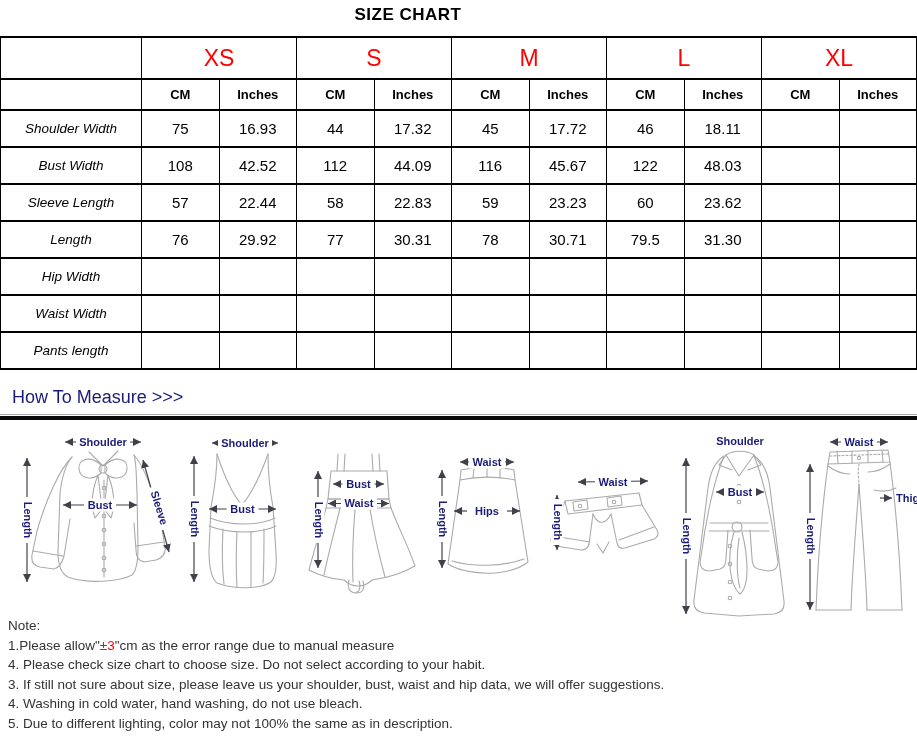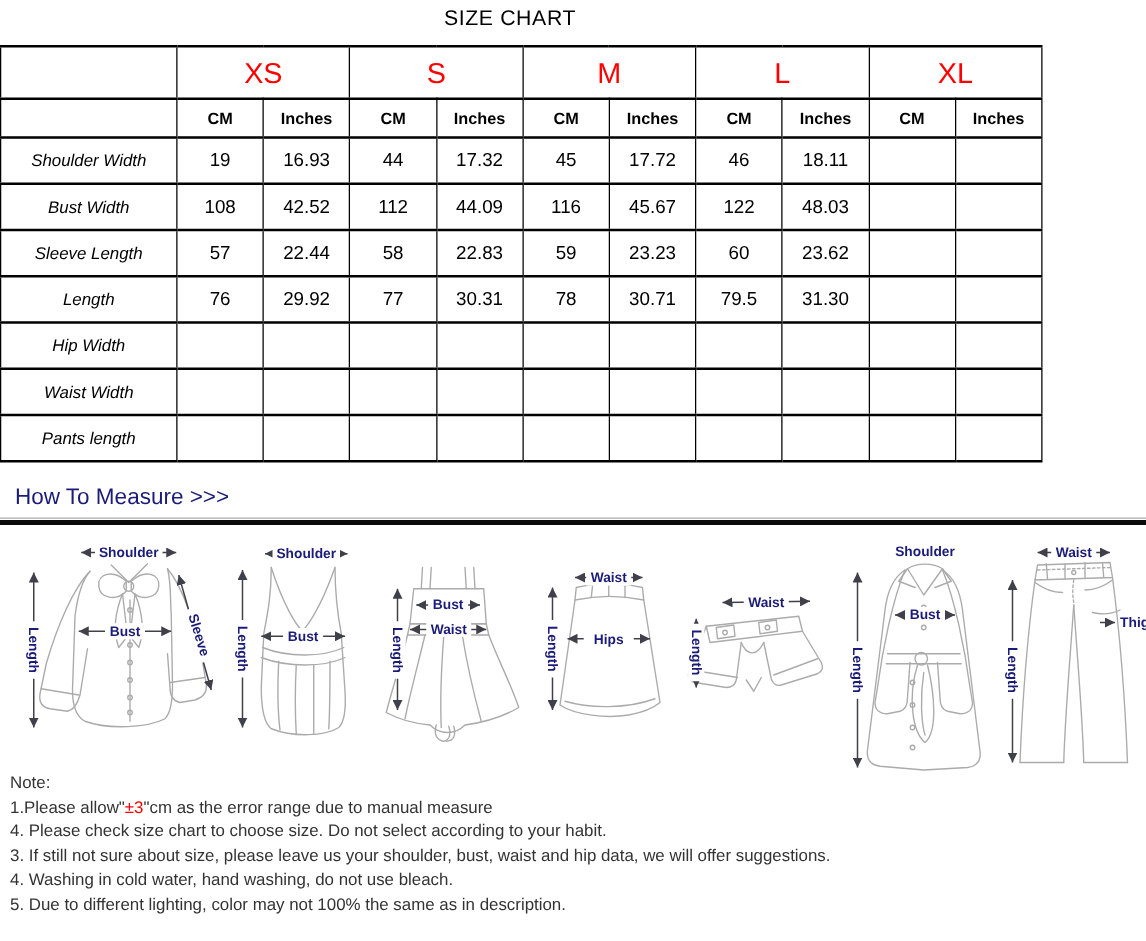--- a/index.html
+++ b/index.html
@@ -1,23 +1,23 @@
 <!DOCTYPE html>
 <html><head>
 <meta charset="utf-8">
 <style>
   html,body{margin:0;padding:0;}
   body{
     width:917px;height:753px;position:relative;background:#fff;overflow:hidden;
     font-family:"Liberation Sans", sans-serif;color:#000;
   }
   .title{position:absolute;top:5px;left:0;width:816px;text-align:center;
-    font-size:17px;font-weight:normal;letter-spacing:.5px;}
+    font-size:17px;font-weight:bold;letter-spacing:.5px;}
   
-  table.size{position:absolute;top:36px;left:0;width:834px;border-collapse:collapse;table-layout:fixed;}
+  table.size{position:absolute;top:36px;left:0;width:917px;border-collapse:collapse;table-layout:fixed;}
   table.size td{border:1px solid #000;border-top-width:2px;border-bottom-width:2px;
     text-align:center;vertical-align:middle;padding:0;overflow:hidden;background:#fff;}
   td.g{background:#d6dbe2;}
   tr.r-size td{height:40px;}
   tr.r-units td{height:29px;}
   tr.r-data td{height:35px;}
   td.size-cell{font-size:23px;color:#ff0000;}
   td.unit{font-size:13px;font-weight:bold;margin-top:28px;}
   td.rl{font-size:13.5px;font-style:italic;}
   td.v{font-size:15px;}
@@ -73,21 +73,21 @@
     <td class="unit">Inches</td>
     <td class="unit g">CM</td>
     <td class="unit g">Inches</td>
     <td class="unit">CM</td>
     <td class="unit">Inches</td>
     <td class="unit g">CM</td>
     <td class="unit g">Inches</td>
   </tr>
   <tr class="r-data">
     <td class="rl">Shoulder Width</td>
-    <td class="v g">19</td>
+    <td class="v g">75</td>
     <td class="v g">16.93</td>
     <td class="v">44</td>
     <td class="v">17.32</td>
     <td class="v g">45</td>
     <td class="v g">17.72</td>
     <td class="v">46</td>
     <td class="v">18.11</td>
     <td class="v g"></td>
     <td class="v g"></td>
   </tr>

